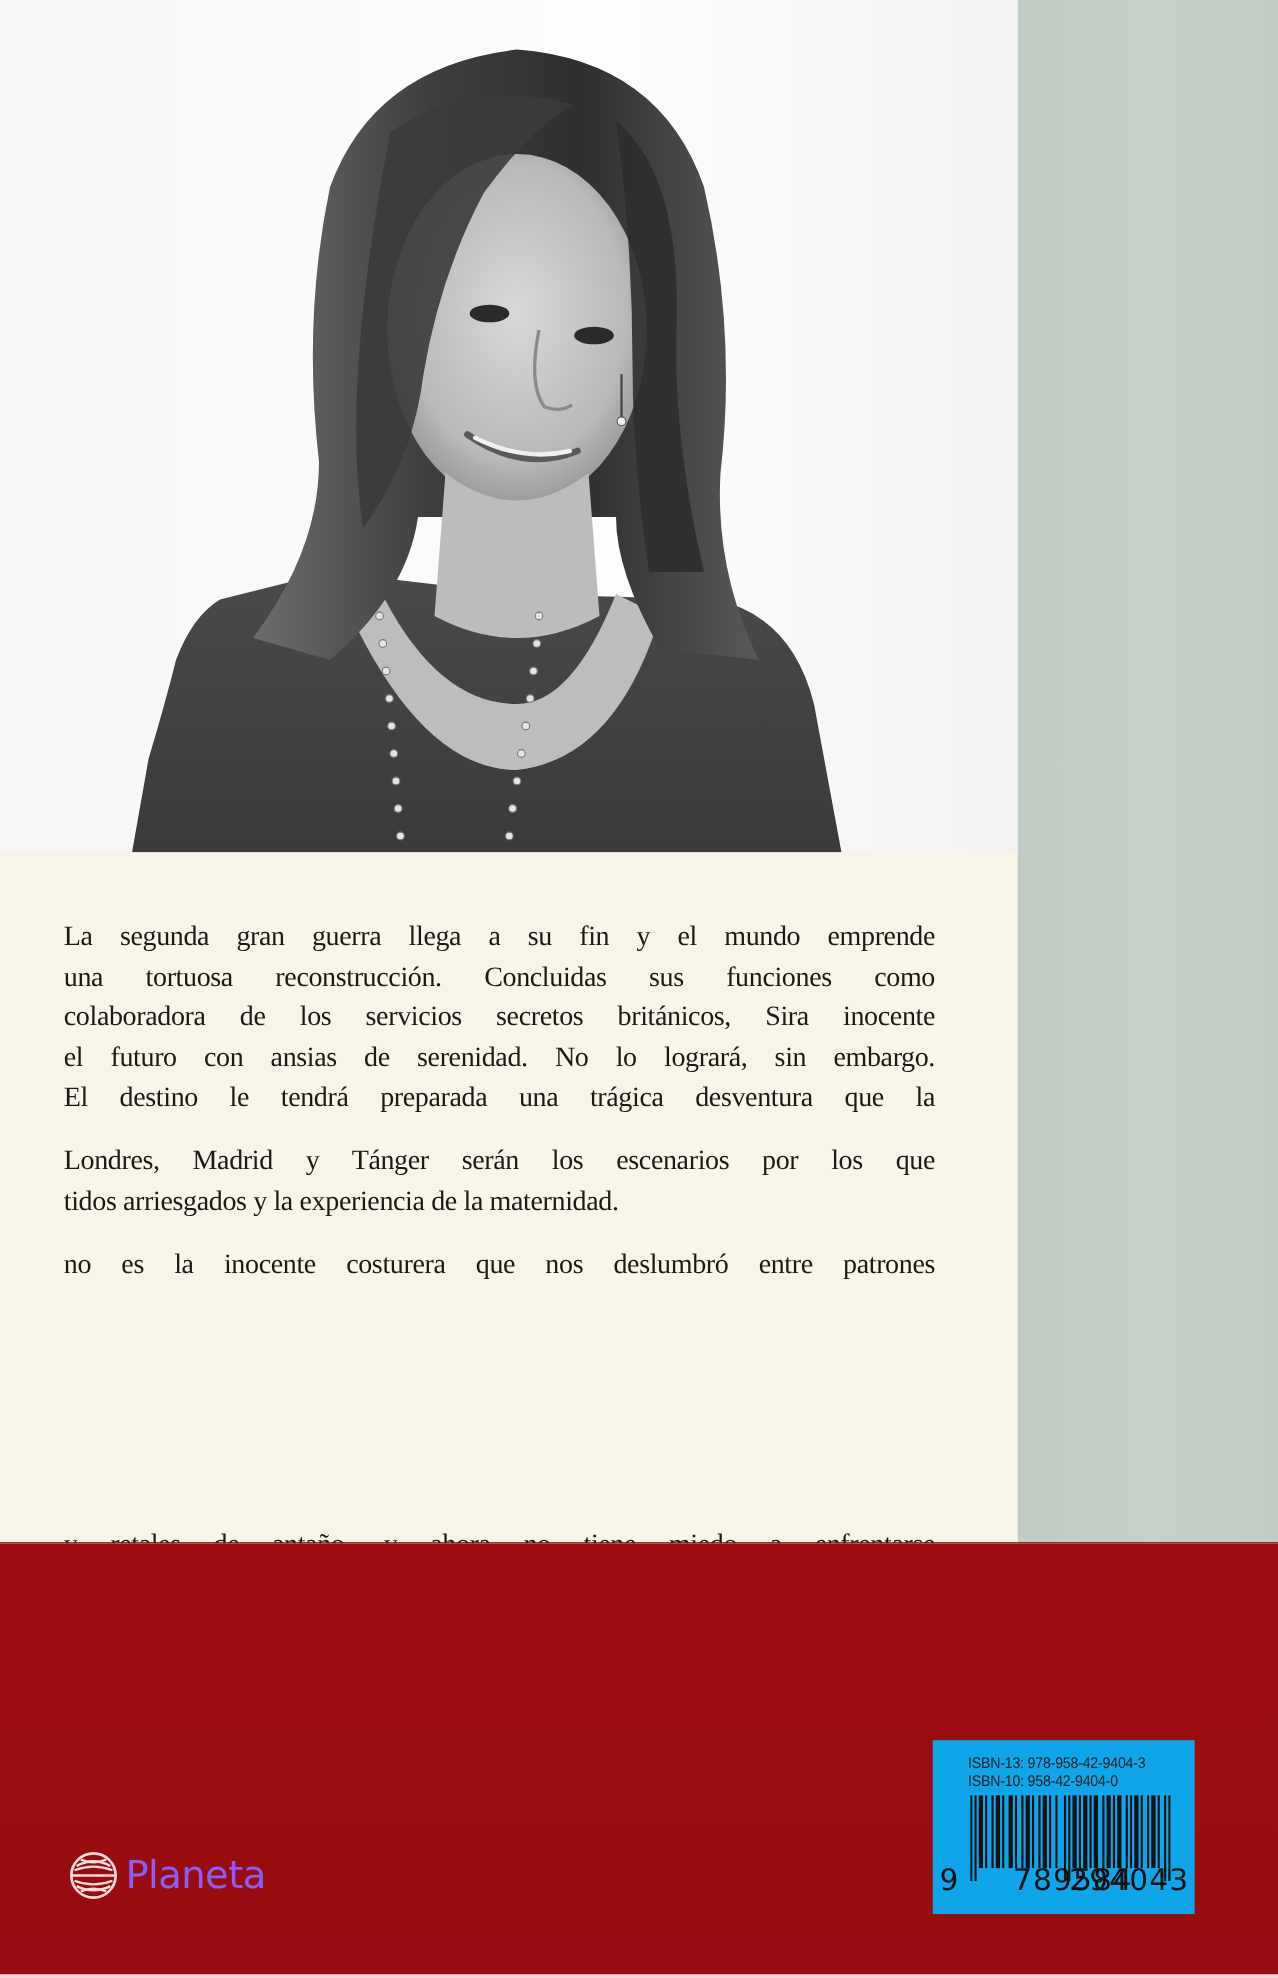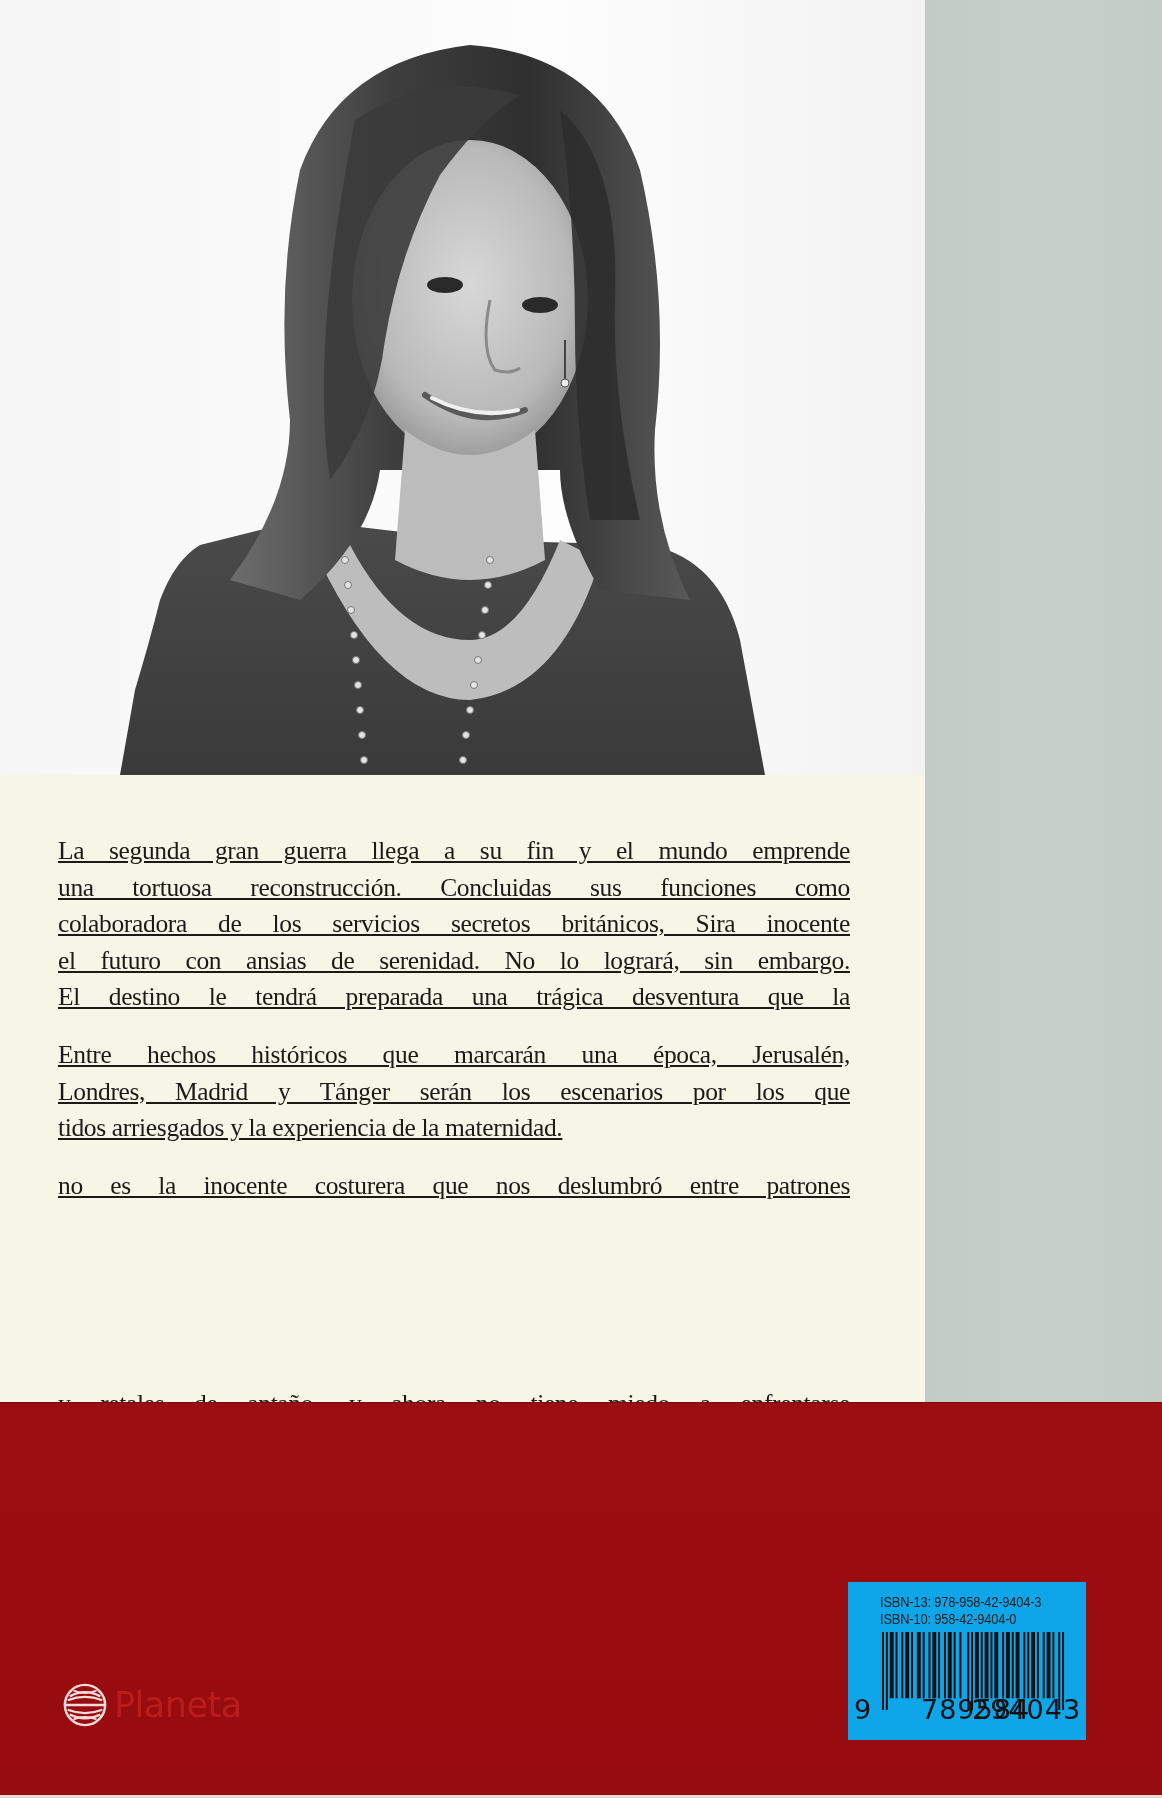--- a/index.html
+++ b/index.html
@@ -20,39 +20,39 @@
   .photo svg { width: 100%; height: 100%; display: block; }
   .blurb-panel {
     position: absolute; left: 0; top: 775px; width: 925px; height: 628px;
     background: #f7f4e8;
   }
   .blurb {
     position: absolute; left: 58px; top: 833px; width: 792px;
     color: #1c1a17; font-size: 25.5px; line-height: 36.6px;
     text-align: justify; letter-spacing: -0.35px;
   }
-  .blurb p { margin: 0 0 21px 0; text-decoration: underline; }
+  .blurb p { margin: 0 0 21px 0; }
   .blurb .line { display: block; text-align: justify; text-align-last: justify; white-space: nowrap; }
   .blurb .line.last { text-align-last: left; }
   .red-band {
     position: absolute; left: 0; top: 1403px; width: 1162px; height: 392px;
     background: linear-gradient(180deg, #9c0d11 0%, #990c10 60%, #970c10 100%);
     box-shadow: 0 -1px 0 #7a0a0c;
   }
   .bottom-strip {
     position: absolute; left: 0; top: 1795px; width: 1162px; height: 3px; background: #e9d9d6;
   }
   .logo {
     position: absolute; left: 62px; top: 1682px; display: flex; align-items: center; gap: 6px;
     color: #f4dada;
   }
   .logo svg { width: 46px; height: 46px; display: block; }
   .logo .word {
     font-family: "DejaVu Sans", "Liberation Sans", sans-serif;
-    font-size: 35px; letter-spacing: -0.5px; line-height: 1; color: #b91c1c;
+    font-size: 35px; letter-spacing: -0.5px; line-height: 1; color: #8b5cf6;
   }
   .isbn-label {
     position: absolute; left: 848px; top: 1582px; width: 238px; height: 158px;
     background: #0ea5e9;
   }
   .isbn-text {
     position: absolute; left: 32px; font-family: "Liberation Sans", "DejaVu Sans", sans-serif;
     font-size: 14px; color: #222; letter-spacing: -0.2px; transform: scaleX(0.92); transform-origin: left;
   }
   .isbn13 { top: 12px; }
@@ -161,21 +161,20 @@
 
   <div class="blurb">
     <p>
       <span class="line">La segunda gran guerra llega a su fin y el mundo emprende</span>
       <span class="line">una tortuosa reconstrucción. Concluidas sus funciones como</span>
       <span class="line">colaboradora de los servicios secretos británicos, Sira inocente</span>
       <span class="line">el futuro con ansias de serenidad. No lo logrará, sin embargo.</span>
       <span class="line">El destino le tendrá preparada una trágica desventura que la</span>
     </p>
     <p>
-      <span class="line">Entre hechos históricos que marcarán una época, Jerusalén,</span>
       <span class="line">Londres, Madrid y Tánger serán los escenarios por los que</span>
       <span class="line last">tidos arriesgados y la experiencia de la maternidad.</span>
     </p>
     <p>
       <span class="line">no es la inocente costurera que nos deslumbró entre patrones</span>
     </p>
   </div>
 
   <div class="clipped-line">
     <span>y retales de antaño, y ahora no tiene miedo a enfrentarse</span>

